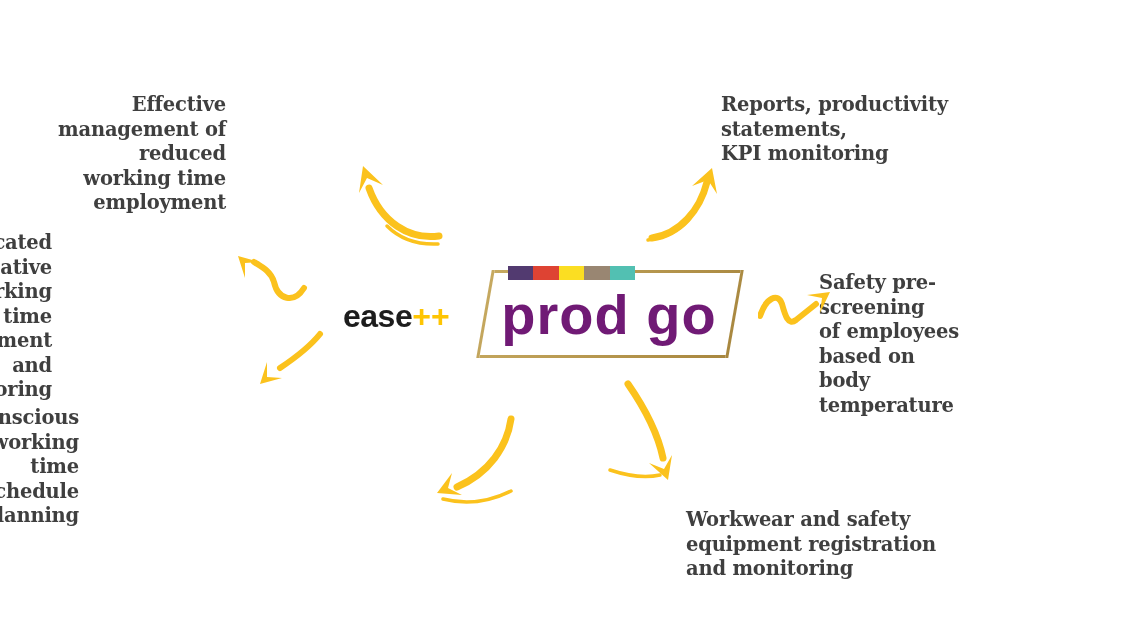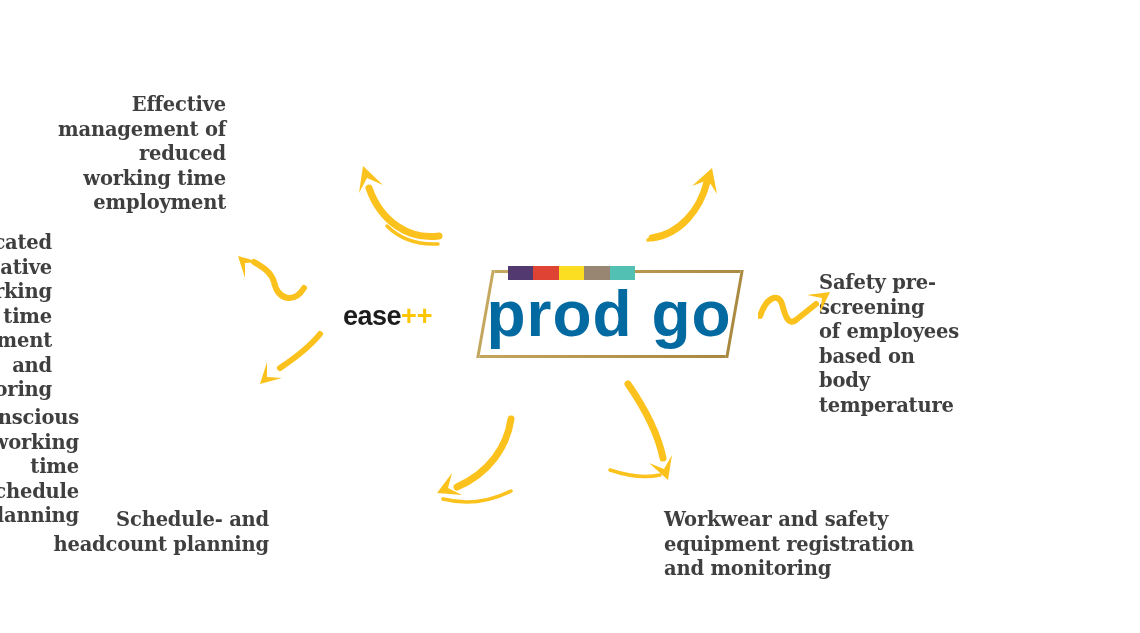--- a/index.html
+++ b/index.html
@@ -18,40 +18,40 @@
     font-size:19.5px;line-height:24.5px;font-weight:700;
     white-space:pre-line;letter-spacing:-0.2px;
   }
   .align-right{text-align:right;}
   .f1{right:750px;top:93px;}
   .f2{left:721px;top:93px;}
   .f3{right:924px;top:231px;}
   .f4{right:897px;top:390px;margin-top:16px;}
   .f5{left:819px;top:271px;}
   .f6{right:707px;top:508px;}
-  .f7{left:664px;top:508px;}
+  .f7{left:686px;top:508px;}
 
   .brand-ease{
     position:absolute;left:343px;top:299px;
     font-family:"Liberation Sans", sans-serif;font-weight:700;
-    font-size:27px;letter-spacing:-0.5px;color:#1D1D1D;line-height:35px;
+    font-size:32px;letter-spacing:-0.5px;color:#1D1D1D;line-height:35px;
   }
   .brand-ease .plus{color:var(--plus-color);letter-spacing:0;}
 
   .frame{
     position:absolute;left:484px;top:270px;width:246px;height:82px;
     background:#fff;border:3px solid var(--frame-color);
     border-image:linear-gradient(110deg,#C6A960,#A8873F) 1;
     transform:skewX(-10deg);
   }
   .product{
     position:absolute;left:482px;top:269px;width:254px;height:90px;
     display:flex;align-items:center;justify-content:center;
     font-family:"Liberation Sans", sans-serif;font-weight:700;
-    font-size:64px;letter-spacing:1px;color:#0369a1;
+    font-size:56px;letter-spacing:1px;color:#701a75;
   }
   .bars{position:absolute;left:508px;top:266px;height:13.5px;display:flex;}
   .bars .bar-seg{display:block;width:25.4px;height:13.5px;}
 
   .arrow{position:absolute;}
   .arrow .tail{fill:none;stroke:var(--arrow-color);stroke-linecap:round;stroke-width:7;}
   .arrow .tail.sm{stroke-width:6;}
   .arrow .tail.thin{stroke-width:3.5;}
   .arrow polygon{fill:var(--arrow-color);}
   .a1{left:343px;top:156px;width:100px;height:92px;}
@@ -62,31 +62,31 @@
   .a6{left:425px;top:415px;width:92px;height:92px;}
   .a7{left:606px;top:380px;width:76px;height:108px;}
 </style>
 </head>
 <body>
 
 <div class="stage">
 
   <div class="feature align-right f1">Effective management of reduced
 working time employment</div>
+  <div class="feature f2">Reports, productivity statements,
+KPI monitoring</div>
   <div class="feature align-right f3">Allocated cumulative
 working time
 management and
 monitoring</div>
   <div class="feature align-right f4">Conscious working time
 schedule planning</div>
   <div class="feature f5">Safety pre-screening
 of employees based on
 body temperature</div>
-  <div class="feature align-right f6">Schedule- and
-headcount planning</div>
   <div class="feature f7">Workwear and safety
 equipment registration
 and monitoring</div>
 
   <div class="brand-ease"><span>ease</span><span class="plus">++</span></div>
 
   <div class="frame"></div>
   <div class="product">prod go</div>
   <div class="bars">
       <span class="bar-seg" style="background: rgb(82, 58, 112);"></span>

